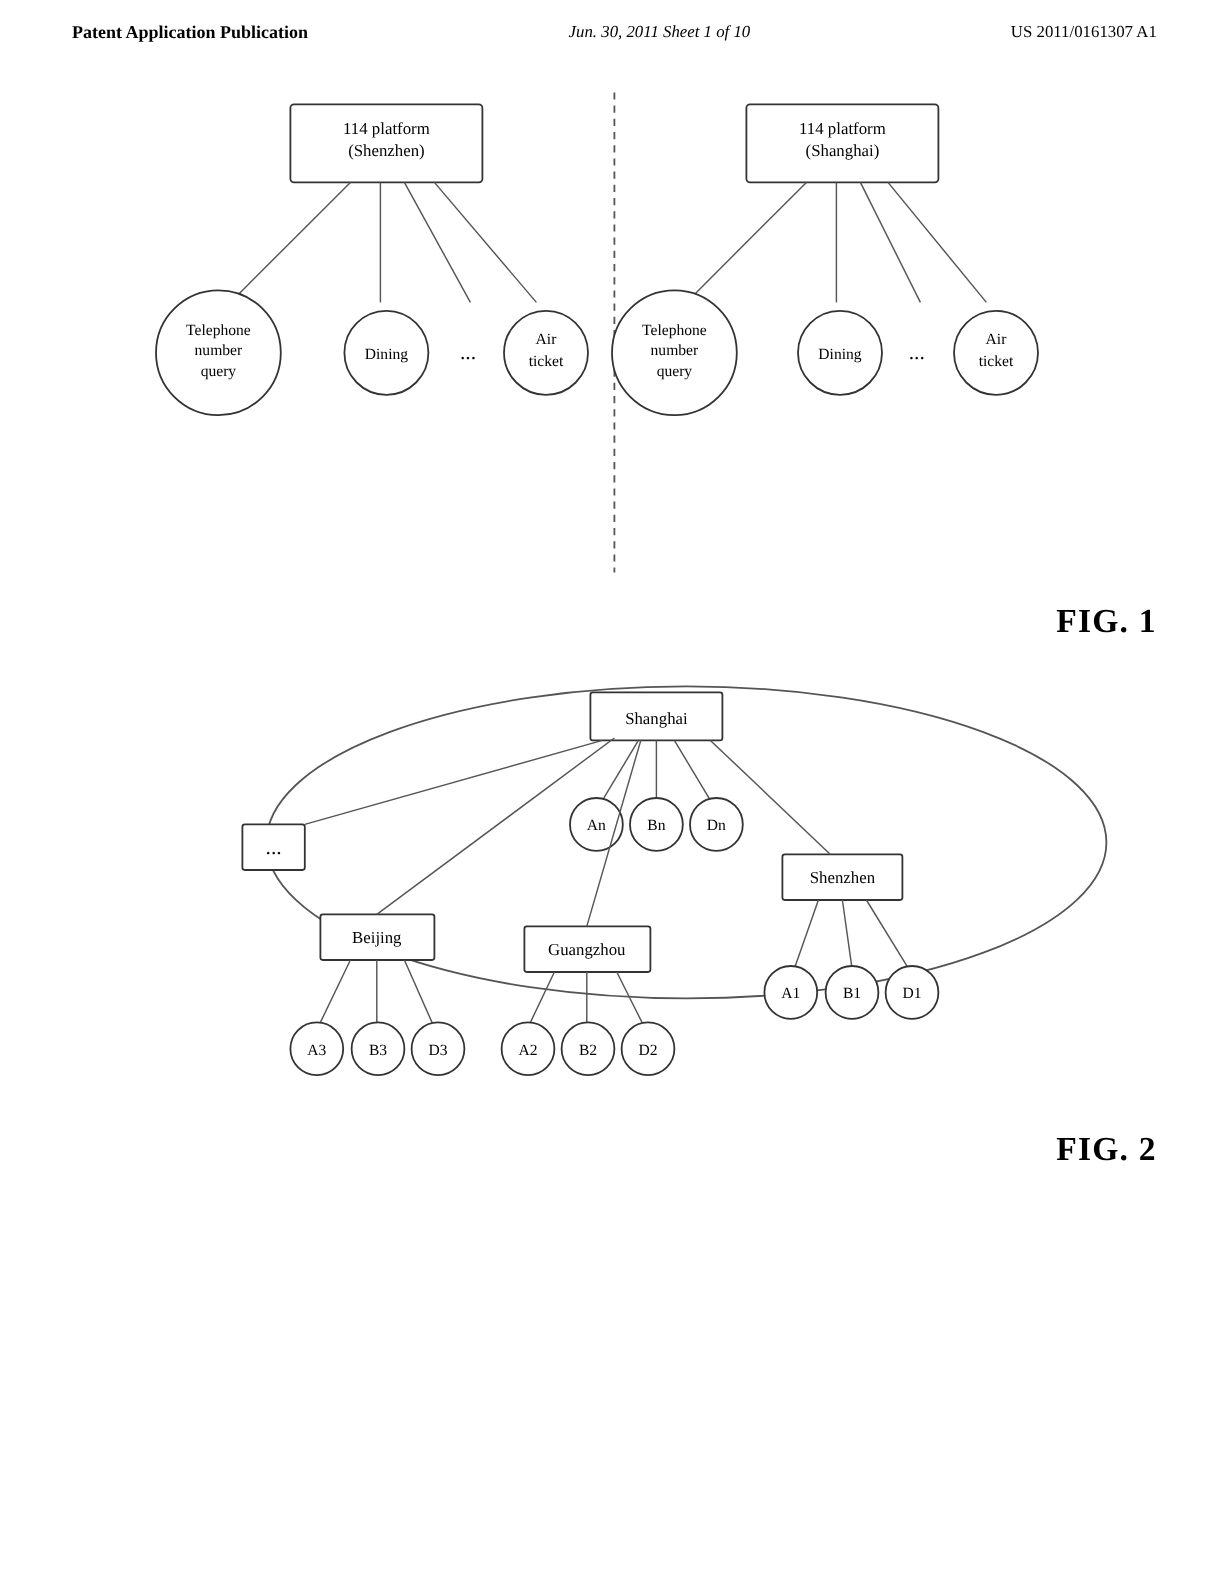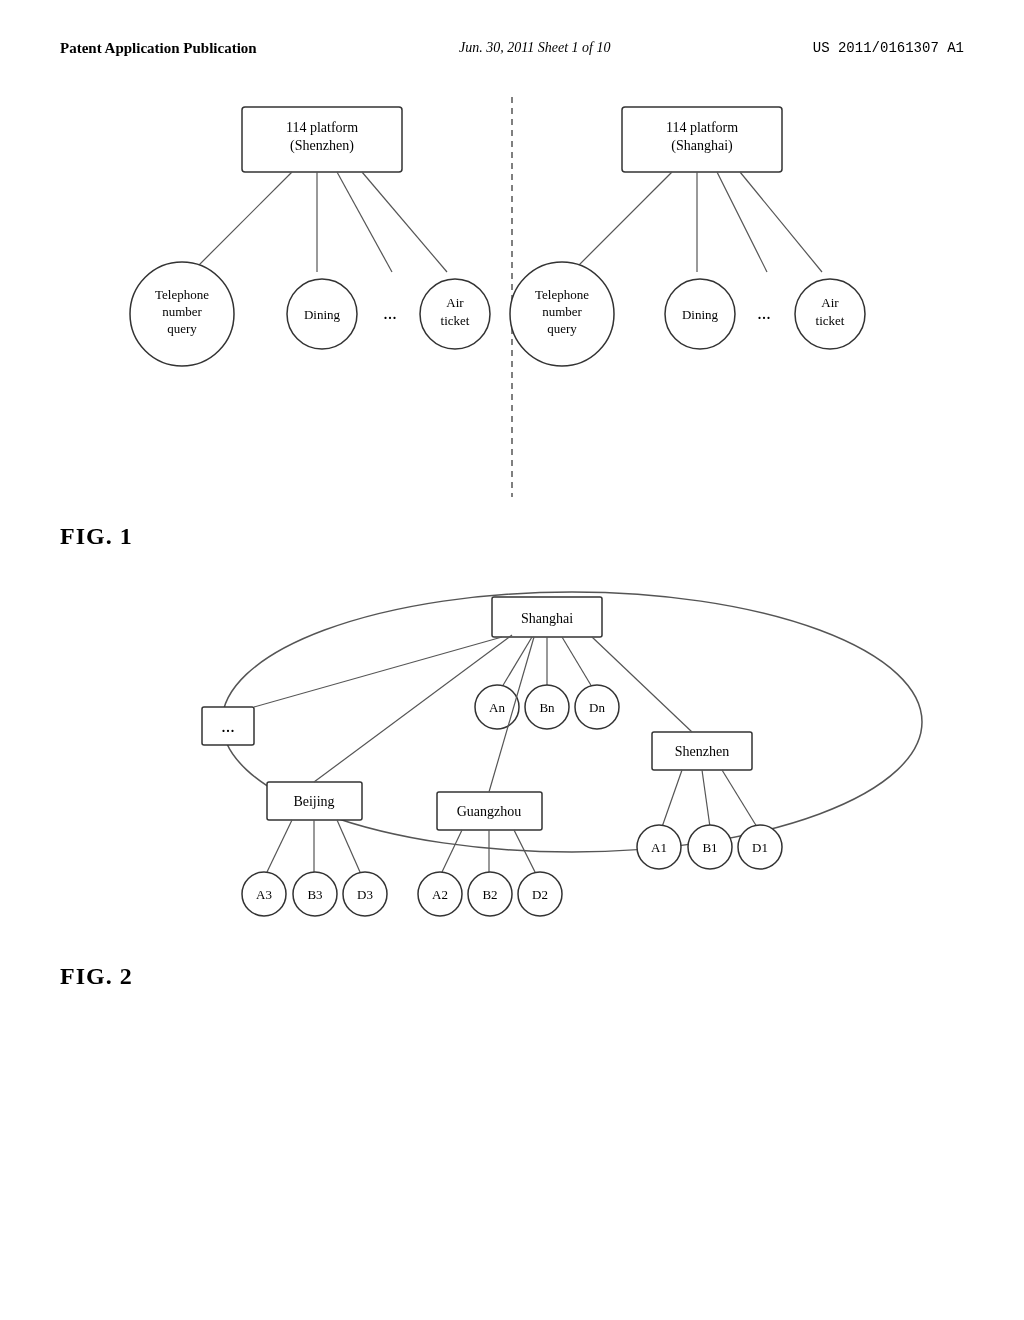--- a/index.html
+++ b/index.html
@@ -10,47 +10,47 @@
       min-height: 1320px;
       position: relative;
       overflow: hidden;
     }
 
     .page {
       width: 1024px;
       min-height: 1320px;
       background: #fff;
       position: relative;
-      padding: 40px 60px;
+      padding: 20px 60px;
     }
 
     
     .header {
       display: flex;
       justify-content: space-between;
       align-items: flex-start;
       margin-bottom: 10px;
       font-size: 15px;
       font-weight: bold;
     }
     .header-left { font-weight: bold; font-size: 15px; }
     .header-center { font-size: 14px; font-weight: normal; text-align: center; font-style: italic; }
-    .header-right { font-size: 14px; font-weight: normal; font-family: Liberation Mono, monospace; }
+    .header-right { font-size: 14px; font-weight: normal; }
 
     
     .fig1-container {
       position: relative;
       width: 100%;
       height: 480px;
       margin-top: 20px;
     }
 
     .fig-label {
-      text-align: left;
-      font-size: 24px;
+      text-align: right;
+      font-size: 28px;
       font-weight: bold;
       margin-top: 6px;
       letter-spacing: 1px;
     }
 
     
     .fig2-container {
       position: relative;
       width: 100%;
       height: 420px;

